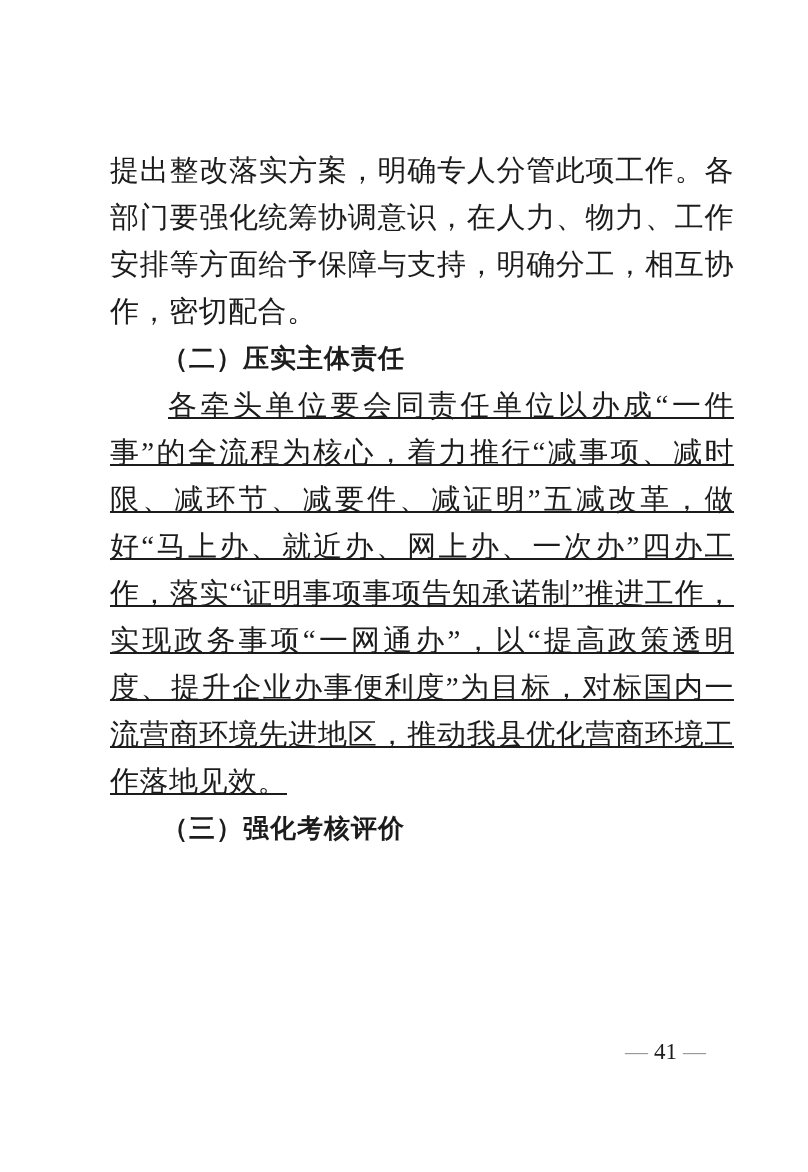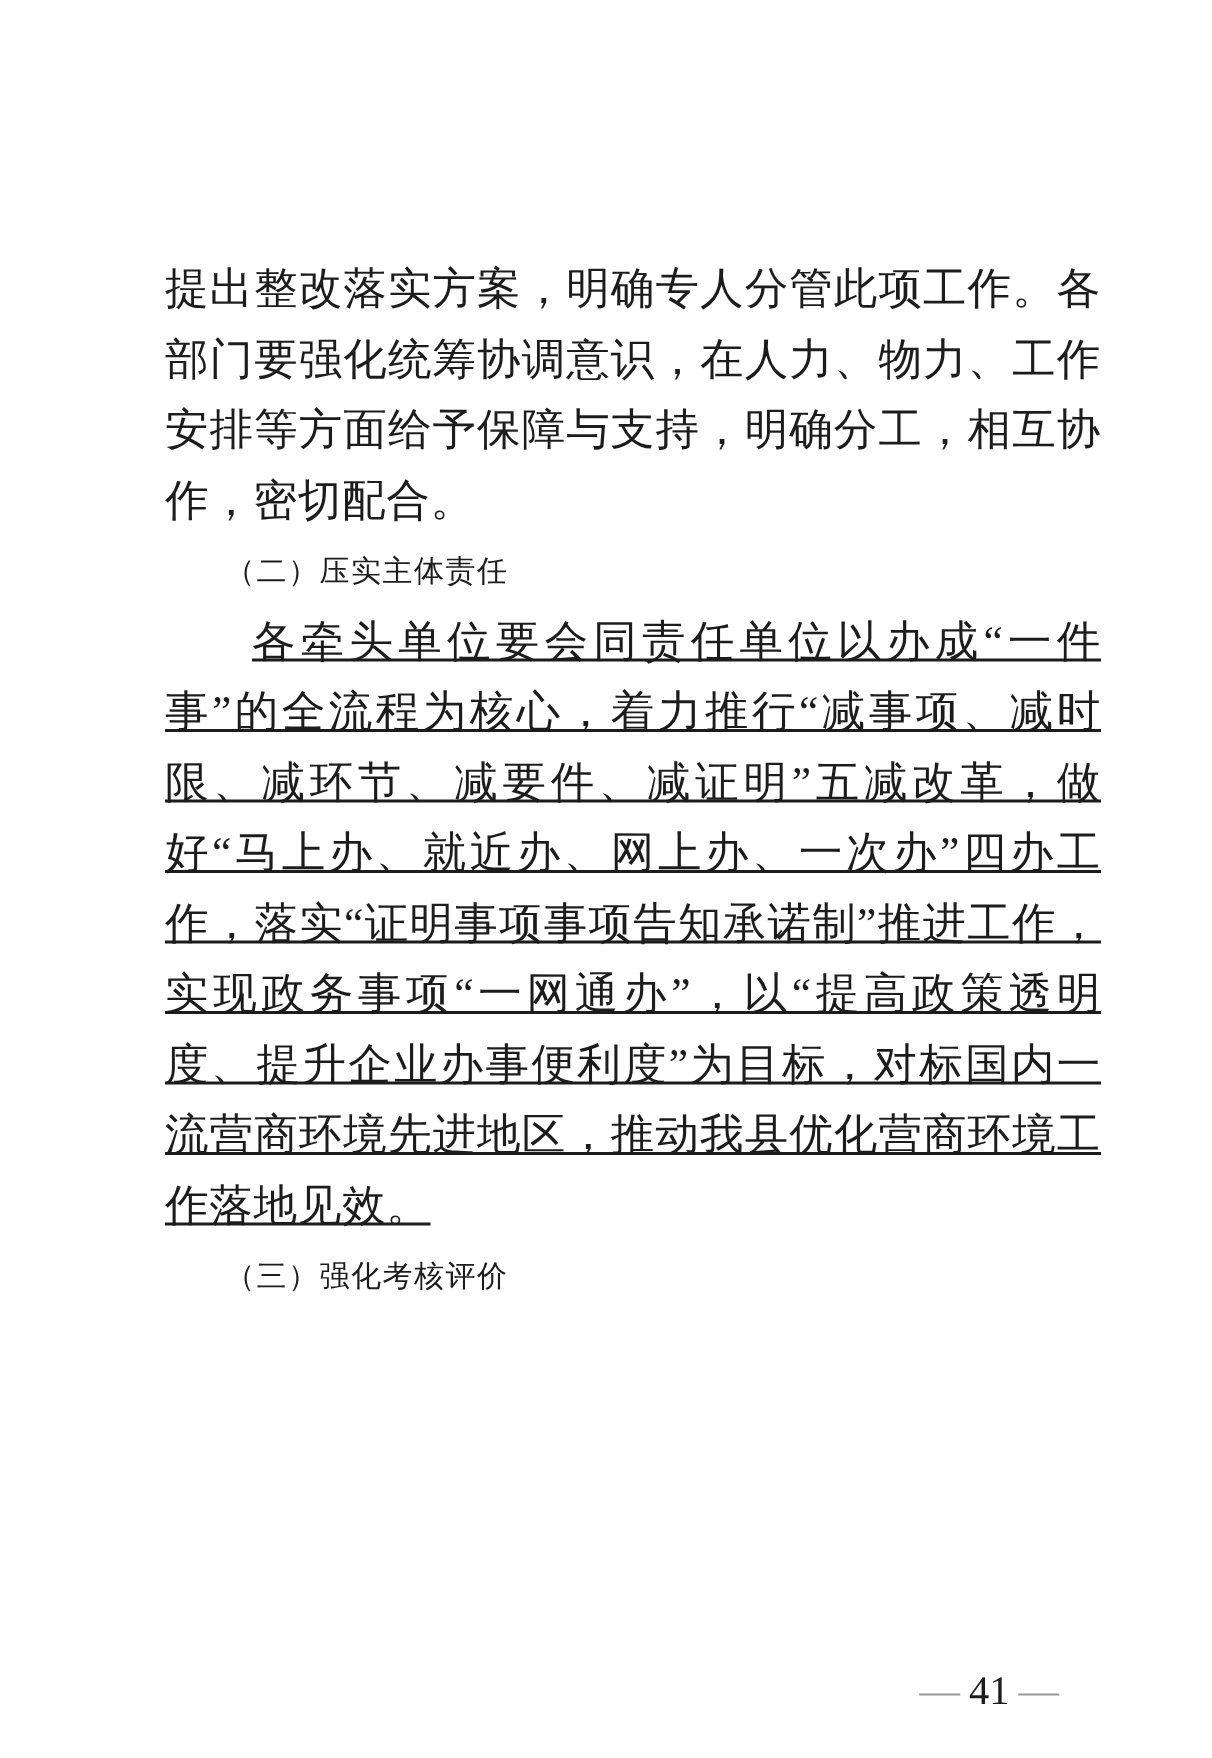--- a/index.html
+++ b/index.html
@@ -8,51 +8,50 @@
     height: 1172px;
     background: #ffffff;
     overflow: hidden;
     font-family: "Liberation Serif", "DejaVu Serif", serif;
   }
   .page {
     position: relative;
     width: 808px;
     height: 1020px;
     background: #ffffff;
-    margin-top: 23px;
   }
   .text-block {
     position: absolute;
     left: 110px;
     top: 147px;
     width: 624px;
     color: #1c1c1c;
     font-size: 29px;
     line-height: 47px;
     text-align: justify;
     text-justify: inter-ideograph;
   }
   .para {
     letter-spacing: 0.5px;
   }
   .para.indent {
     text-indent: 2em;
     text-decoration: underline;
   }
   .heading {
-    font-weight: normal;
+    font-weight: bold;
     text-indent: 2em;
-    font-size: 20px;
+    font-size: 26px;
     letter-spacing: 1px;
   }
   .page-number {
     position: absolute;
-    top: 1093px;
+    top: 1040px;
     right: 96px;
-    font-size: 27px;
+    font-size: 23px;
     line-height: 23px;
     color: #1c1c1c;
     white-space: nowrap;
   }
   .page-number .dash {
     color: #9a9a9a;
     letter-spacing: 0;
     padding: 0 6px;
   }
 </style>

